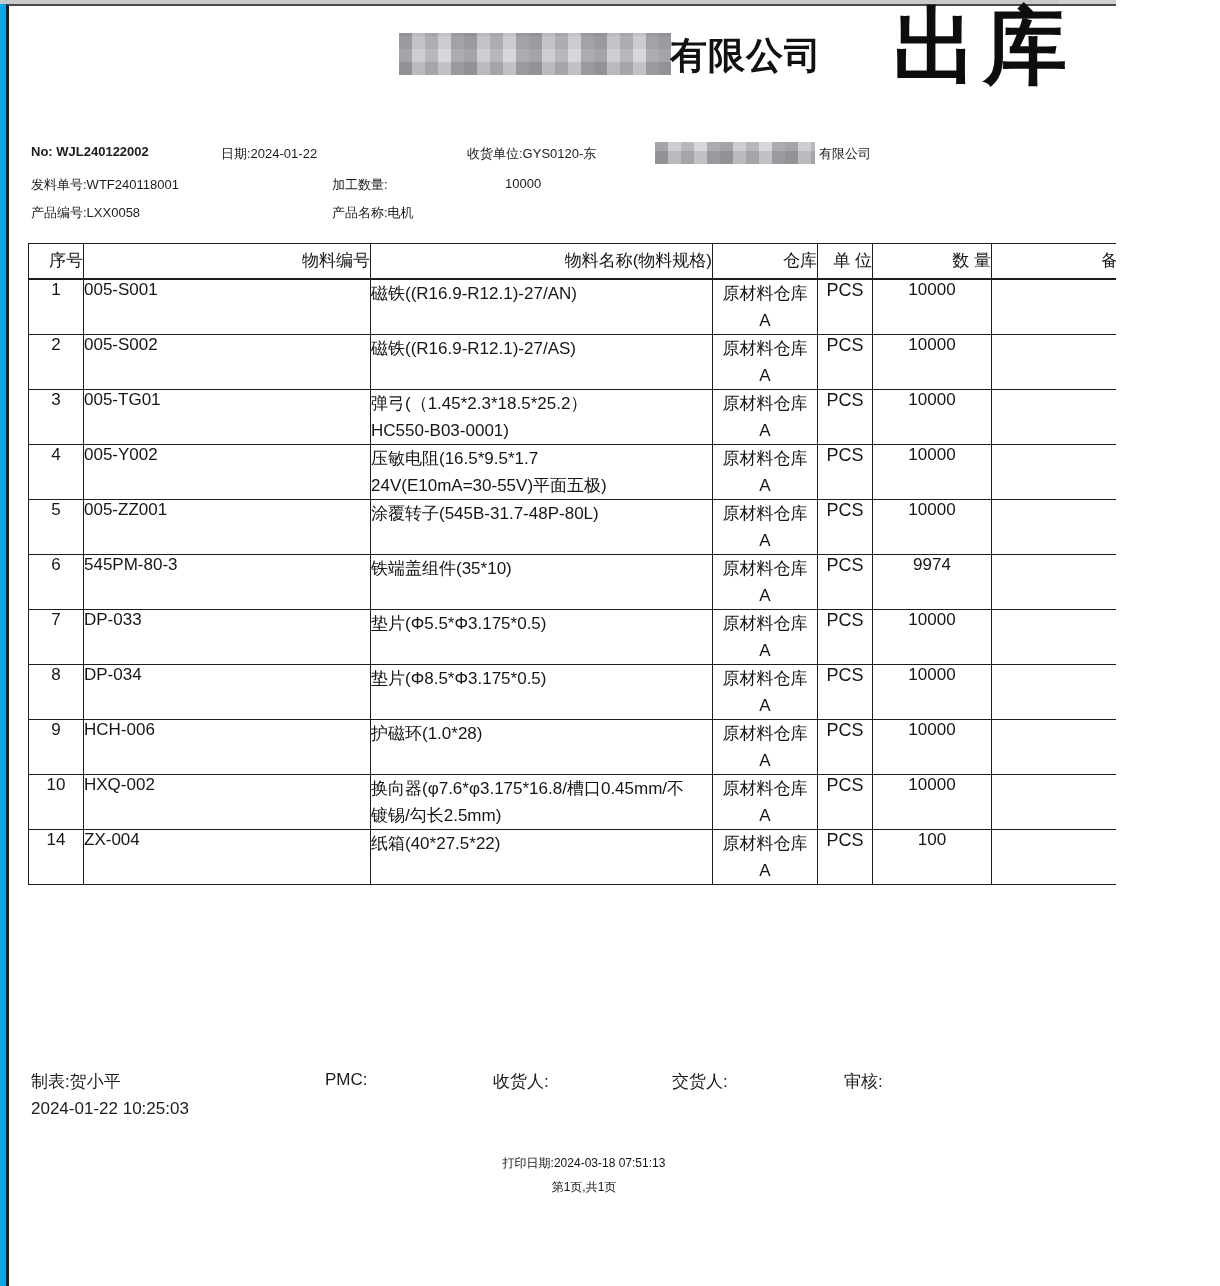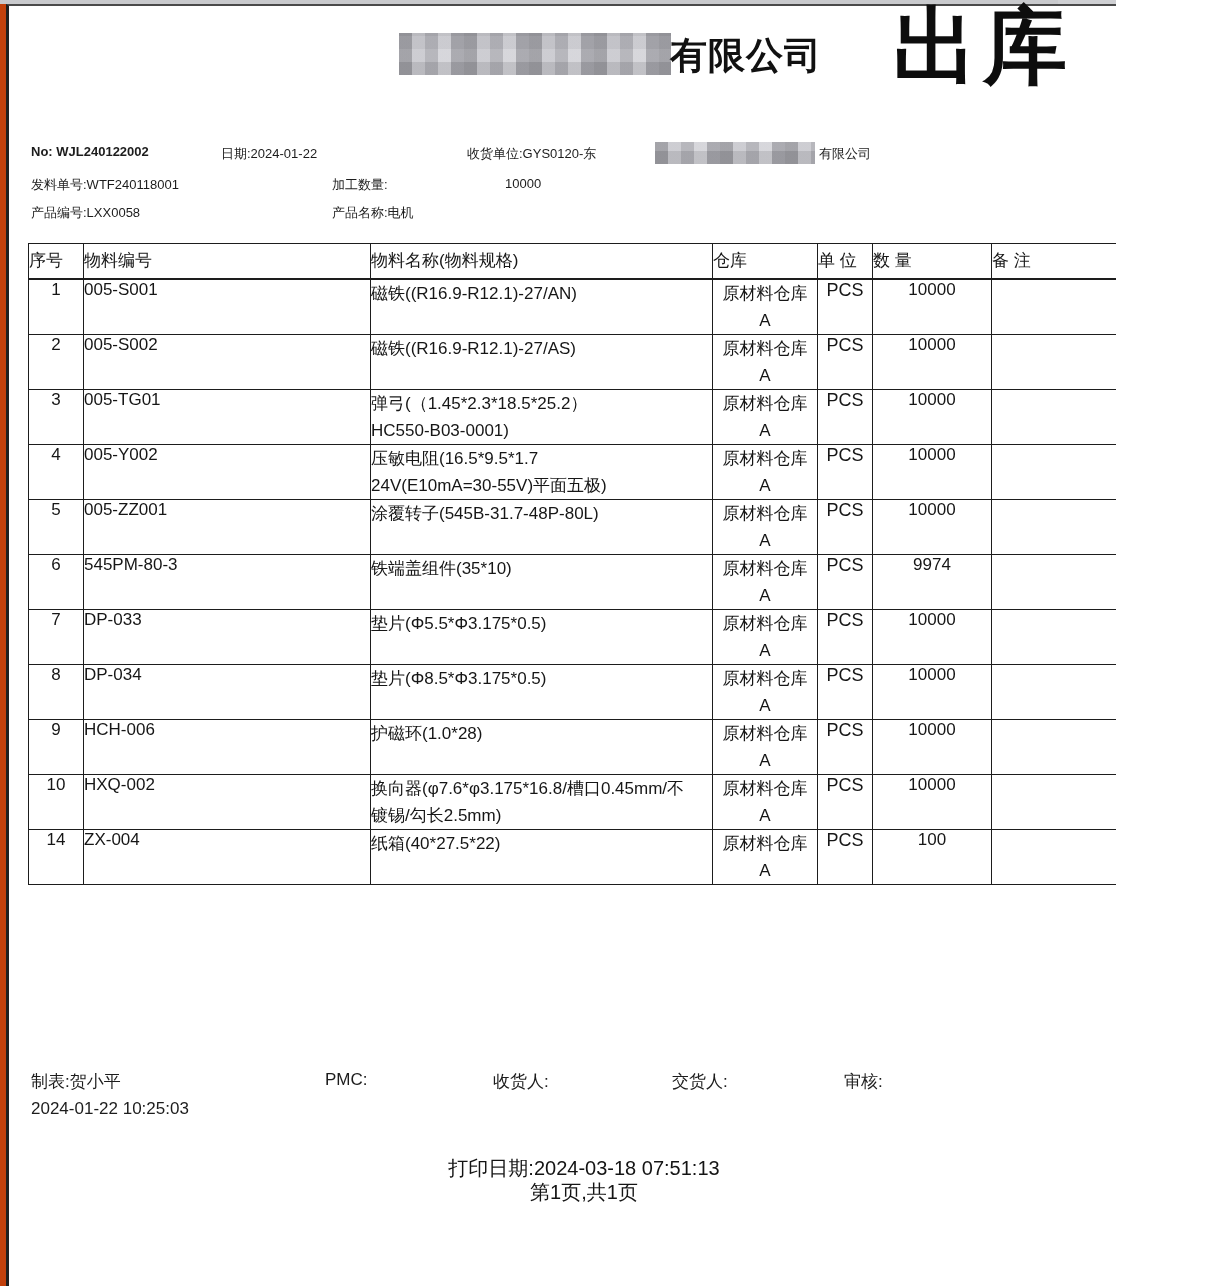--- a/index.html
+++ b/index.html
@@ -3,21 +3,21 @@
 <meta charset="utf-8">
 <style>
   html,body{margin:0;padding:0;}
   body{
     width:1220px;height:1286px;
     background:#ffffff;
     font-family:"Liberation Sans", sans-serif;
     color:#1a1a1a;
     -webkit-font-smoothing:antialiased;
   }
-  .stage{position:relative;width:1116px;height:1286px;overflow:hidden;background:#c2410c;}
+  .stage{position:relative;width:1116px;height:1286px;overflow:hidden;background:#0ea5e9;}
   
   .bg-top{position:absolute;left:0;top:0;width:1220px;height:4px;background:#c9cacd;}
   .bg-right{position:absolute;right:0;top:0;width:58px;height:1286px;background:#cfd0d3;}
   .page{
     position:absolute;left:6px;top:4px;width:1152px;height:1282px;
     background:#ffffff;
     border-left:3px solid #1f1f1f;
     border-top:2px solid #4a4a4a;
     border-right:2px solid #9fa0a3;
     box-sizing:border-box;
@@ -57,30 +57,30 @@
     width:1112px;border-collapse:collapse;table-layout:fixed;
     font-size:17px;color:#161616;
   }
   table.mat th, table.mat td{
     border:1.5px solid #1d1d1d;
     padding:0;box-sizing:border-box;
     font-weight:400;
   }
   table.mat tr{height:55px;}
   table.mat tr.hd{height:35px;}
-  table.mat th{text-align:left;vertical-align:middle;font-size:17px;border-bottom-width:2px;}
+  table.mat th{text-align:right;vertical-align:middle;font-size:17px;border-bottom-width:2px;}
   td.c-no{text-align:center;vertical-align:top;padding-top:6px;}
   td.c-code{text-align:left;vertical-align:top;padding:6px 0 0 10px;}
   td.c-name{text-align:left;vertical-align:top;padding:6px 0 0 8px;white-space:pre-line;line-height:27px;}
   td.c-wh{text-align:center;vertical-align:top;padding-top:6px;white-space:pre-line;line-height:27px;}
   td.c-unit{text-align:center;vertical-align:top;padding-top:5px;font-size:18px;}
   td.c-qty{text-align:center;vertical-align:top;padding-top:6px;}
   td.c-rmk{}
   .ftr{position:absolute;font-size:17px;color:#1c1c1c;white-space:nowrap;}
-  .center-line{position:absolute;left:28px;width:1112px;text-align:center;font-size:20px;color:#141414;}
+  .center-line{position:absolute;left:28px;width:1112px;text-align:center;font-size:12px;color:#141414;}
 </style>
 </head>
 <body>
 
 <div class="stage">
 
   <div class="bg-top"></div>
   <div class="bg-right"></div>
   <div class="page"></div>
 

